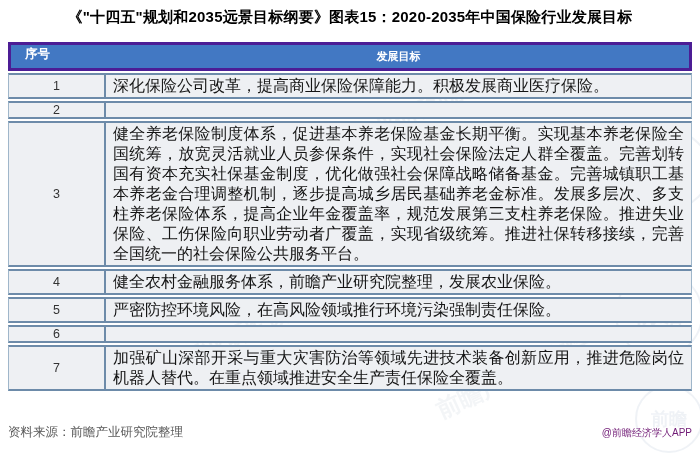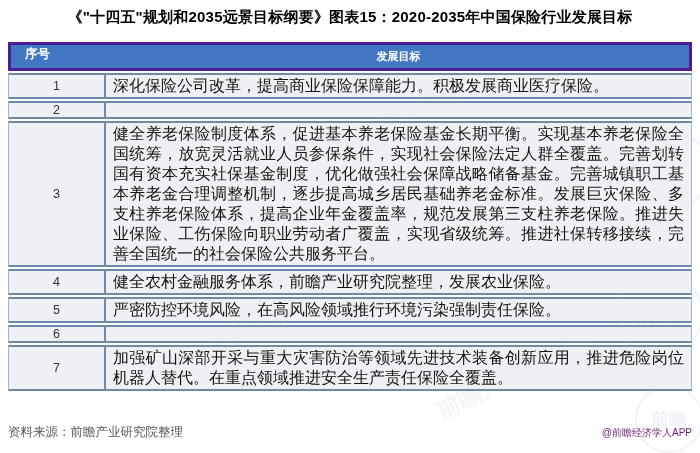--- a/index.html
+++ b/index.html
@@ -98,21 +98,21 @@
       <div class="cell num">1</div>
       <div class="cell goal">深化保险公司改革，提高商业保险保障能力。积极发展商业医疗保险。</div>
     </div>
 
     <div class="trow">
       <div class="cell num">2</div>
     </div>
 
     <div class="trow">
       <div class="cell num">3</div>
-      <div class="cell goal">健全养老保险制度体系，促进基本养老保险基金长期平衡。实现基本养老保险全国统筹，放宽灵活就业人员参保条件，实现社会保险法定人群全覆盖。完善划转国有资本充实社保基金制度，优化做强社会保障战略储备基金。完善城镇职工基本养老金合理调整机制，逐步提高城乡居民基础养老金标准。发展巨灾保险、多支柱养老保险体系，提高企业年金覆盖率，规范发展第三支柱养老保险。推进失业保险、工伤保险向职业劳动者广覆盖，实现省级统筹。推进社保转移接续，完善全国统一的社会保险公共服务平台。</div>
+      <div class="cell goal">健全养老保险制度体系，促进基本养老保险基金长期平衡。实现基本养老保险全国统筹，放宽灵活就业人员参保条件，实现社会保险法定人群全覆盖。完善划转国有资本充实社保基金制度，优化做强社会保障战略储备基金。完善城镇职工基本养老金合理调整机制，逐步提高城乡居民基础养老金标准。发展多层次、多支柱养老保险体系，提高企业年金覆盖率，规范发展第三支柱养老保险。推进失业保险、工伤保险向职业劳动者广覆盖，实现省级统筹。推进社保转移接续，完善全国统一的社会保险公共服务平台。</div>
     </div>
 
     <div class="trow">
       <div class="cell num">4</div>
       <div class="cell goal">健全农村金融服务体系，前瞻产业研究院整理，发展农业保险。</div>
     </div>
 
     <div class="trow">
       <div class="cell num">5</div>
       <div class="cell goal">严密防控环境风险，在高风险领域推行环境污染强制责任保险。</div>

